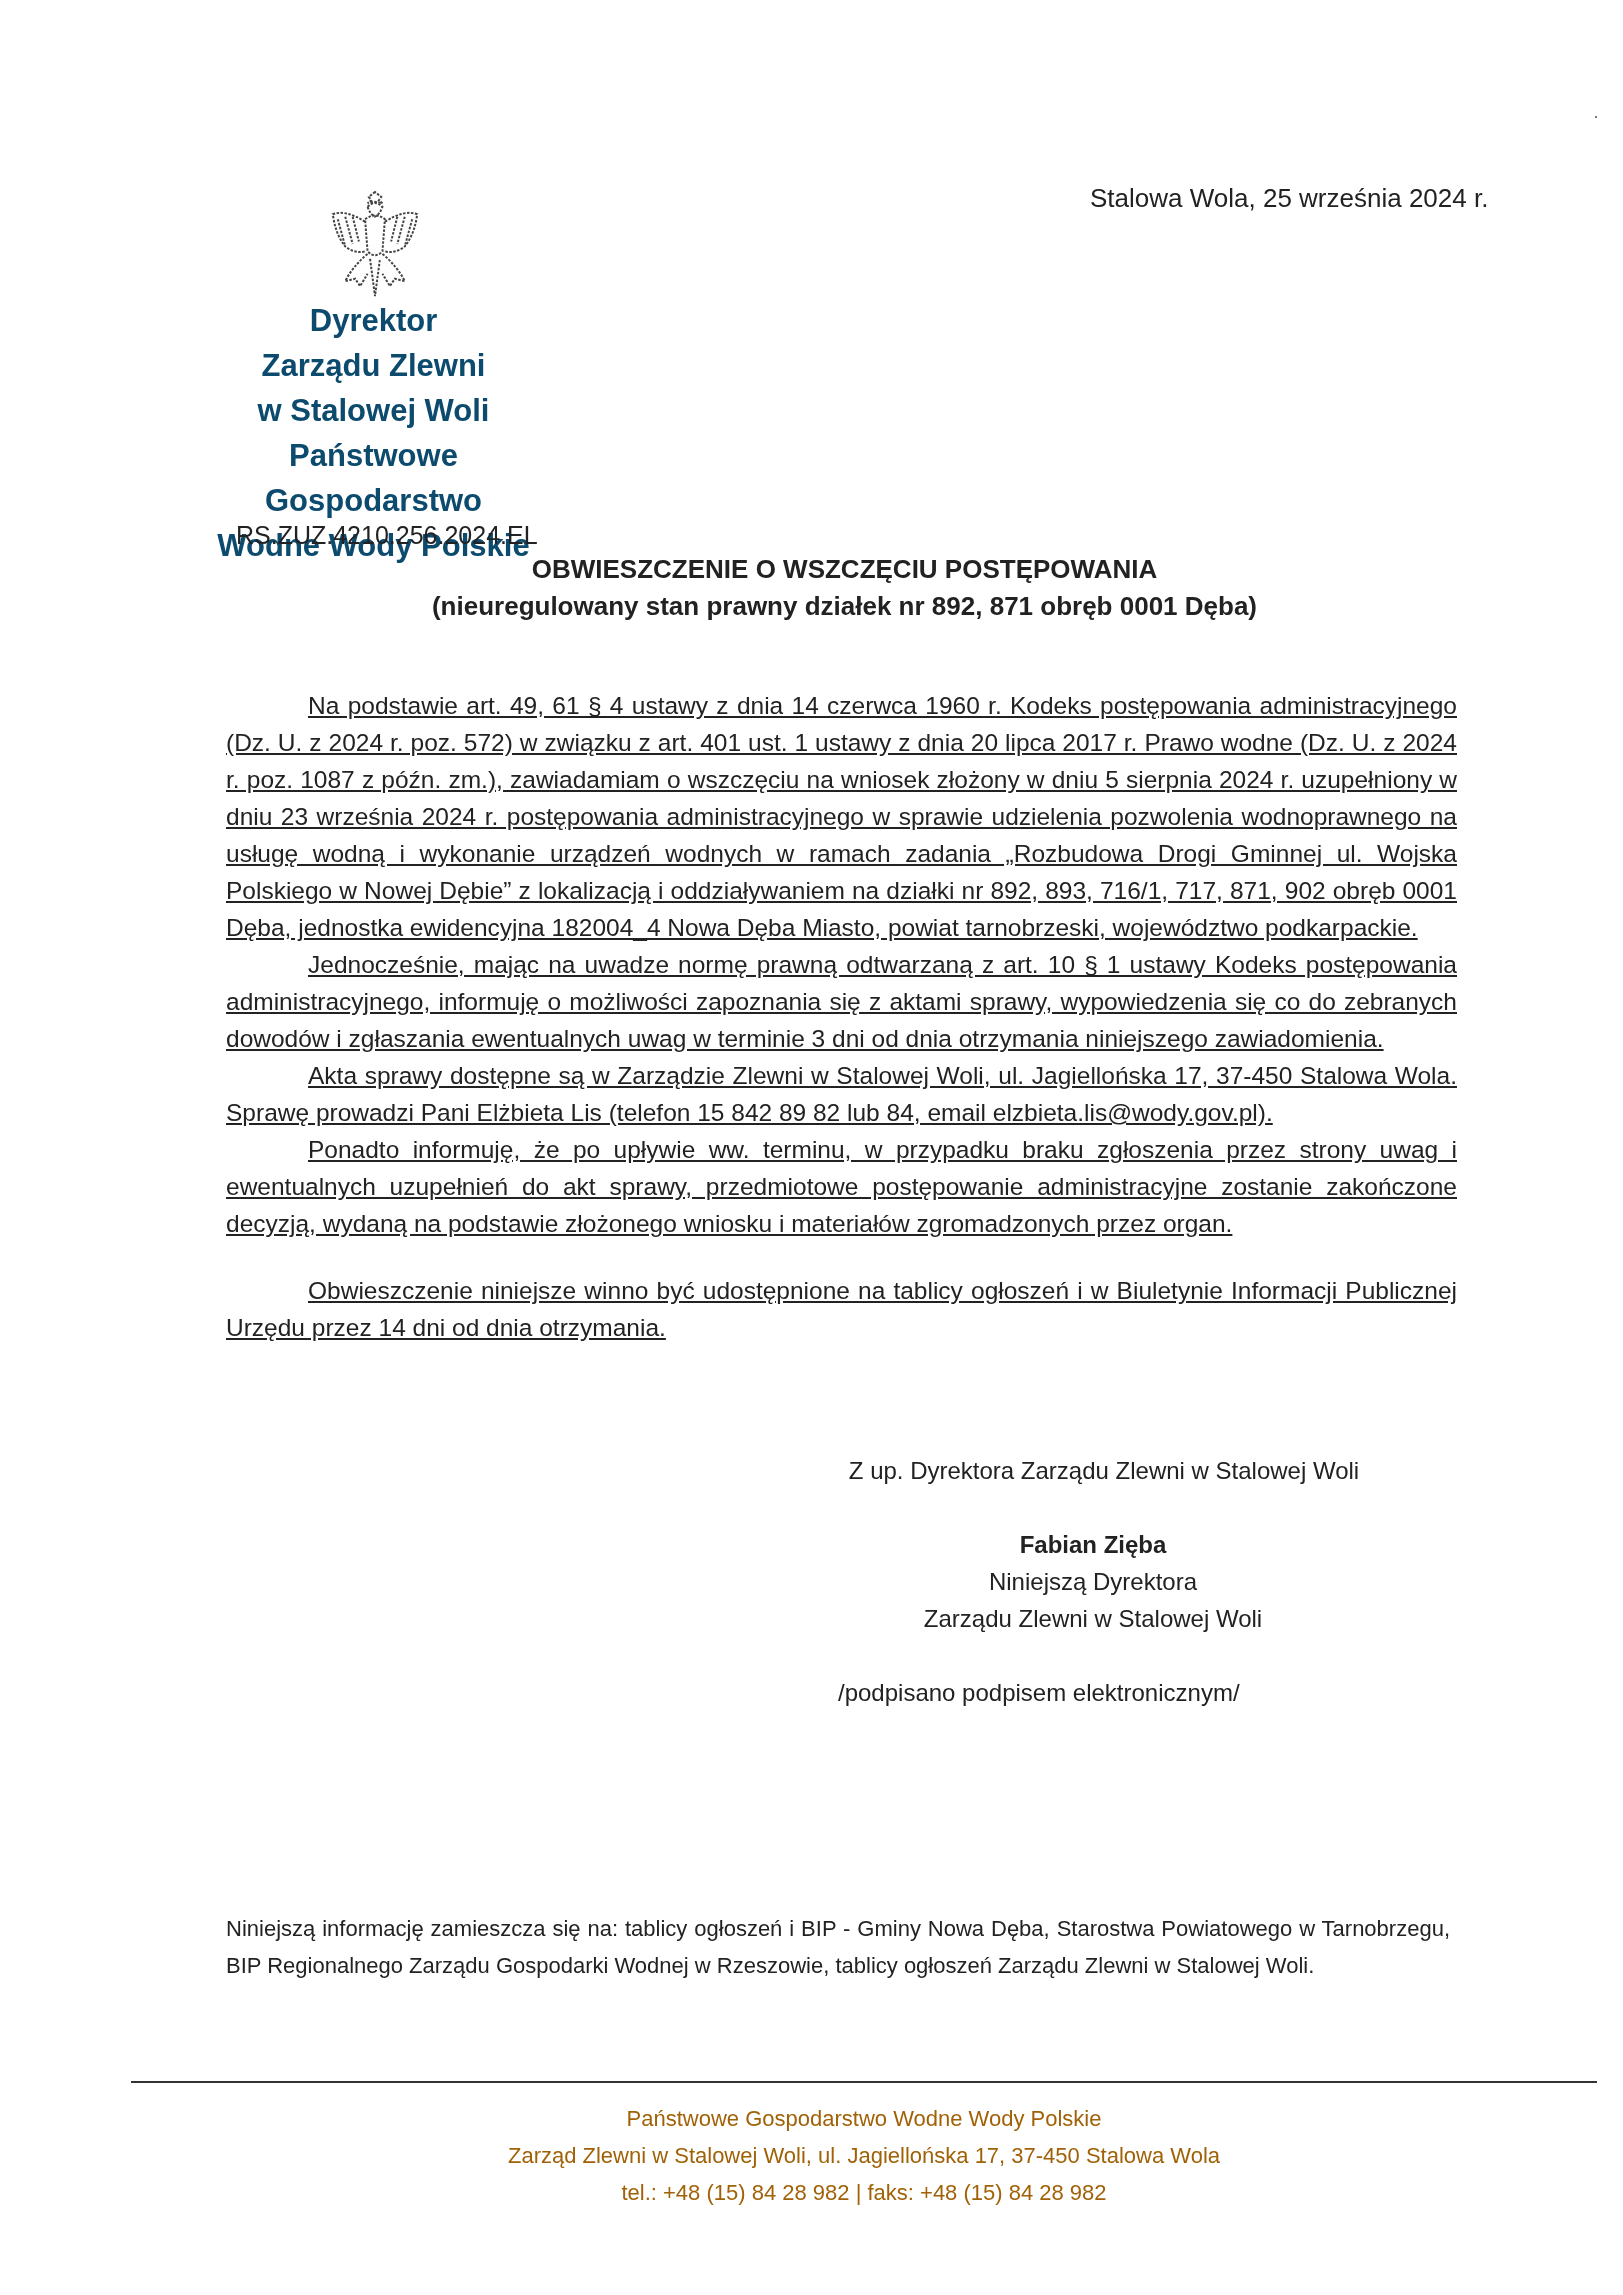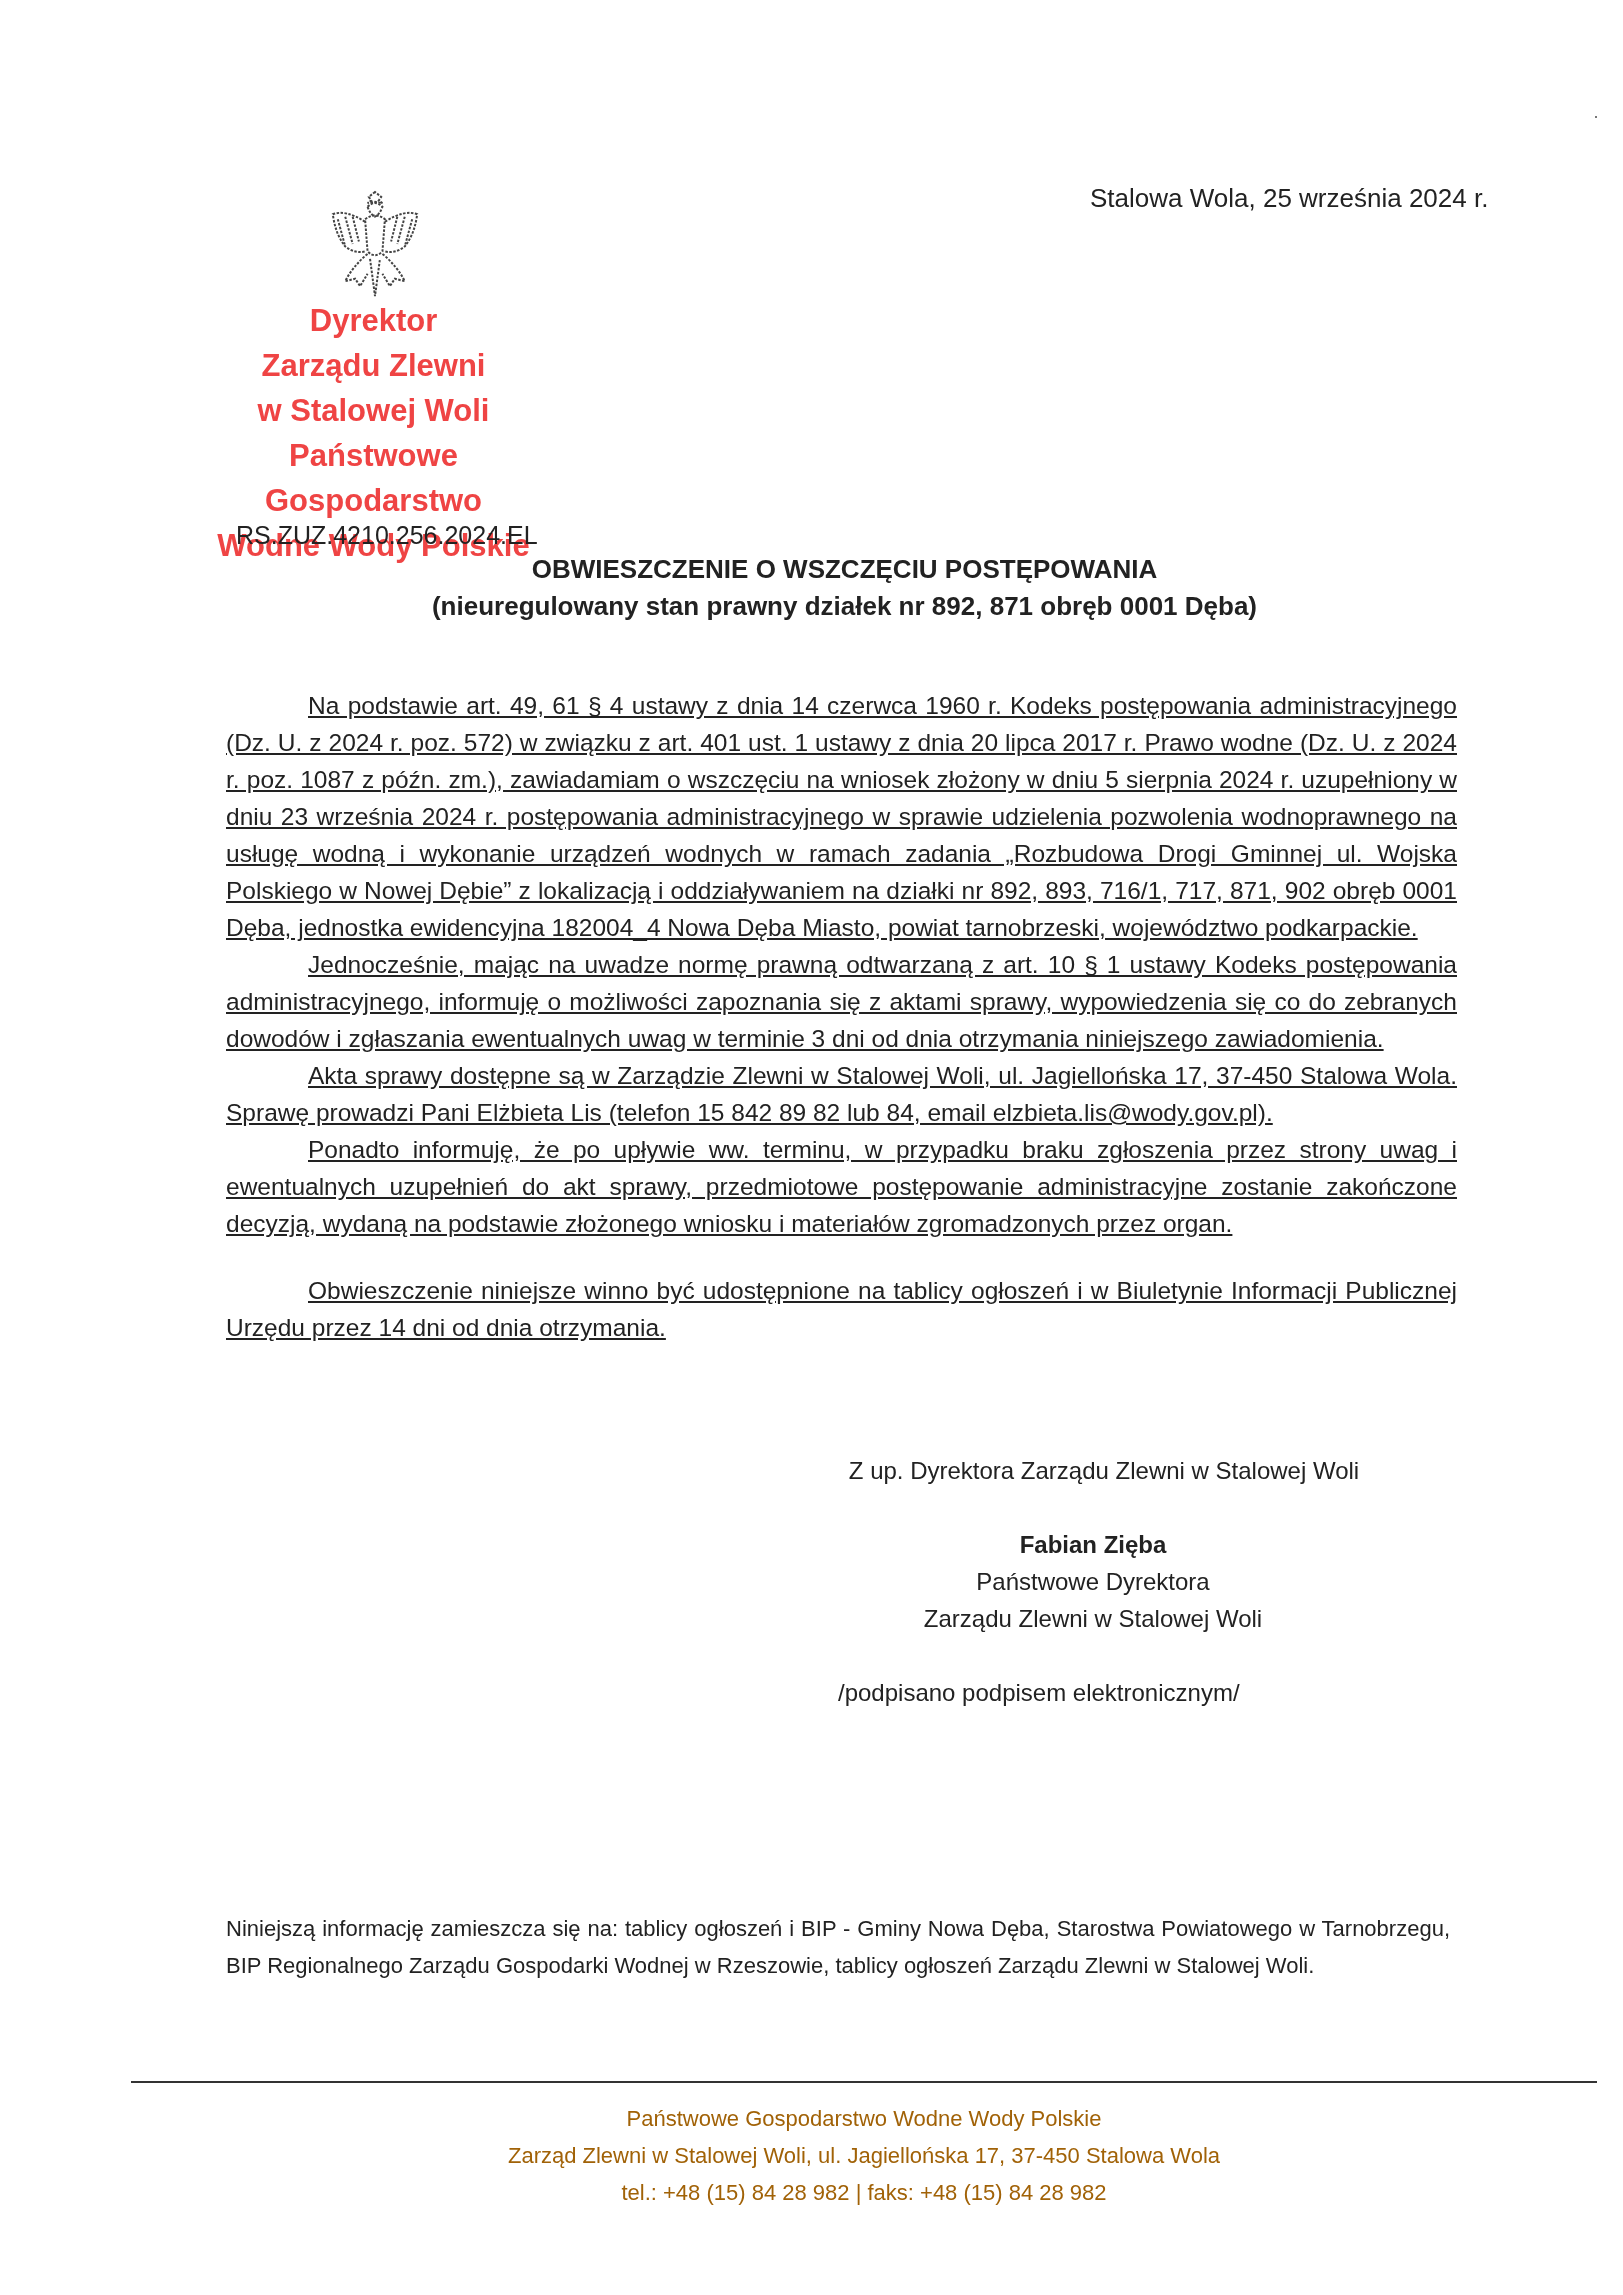--- a/index.html
+++ b/index.html
@@ -1,21 +1,21 @@
 <!DOCTYPE html>
 <html style="font-size:10.5px"><head>
 <meta charset="utf-8">
 <style>
   html, body { margin: 0; padding: 0; background: #ffffff; }
   body { width: 1623px; height: 2295px; position: relative; overflow: hidden;
          font-family: "Liberation Sans", "DejaVu Sans", sans-serif; color: #222222; }
   .abs { position: absolute; }
   .date { left: 1090px; top: 169px; font-size: 26px; margin-top: 14px; }
   .emblem { left: 313px; top: 182px; width: 124px; height: 124px; }
-  .org { left: 190px; top: 298px; width: 367px; text-align: center; font-size: 31px; font-weight: bold; line-height: 45px; color: #ef4444; }
+  .org { left: 190px; top: 298px; width: 367px; text-align: center; font-size: 31px; font-weight: bold; line-height: 45px; color: #0c4a6e; }
   .signature-ref { left: 236px; top: 521px; font-size: 25px; }
   .title { left: 249px; top: 551px; width: 1191px; text-align: center; font-size: 26px; font-weight: bold; line-height: 37px; }
   .body { left: 226px; top: 687px; width: 1231px; font-size: 24.5px; line-height: 37px; text-align: justify; }
   .body p { margin: 0; text-indent: 82px; text-decoration: underline; }
   .body p.notice { margin-top: 30px; text-decoration: underline; }
   .sign { left: 805px; top: 1452px; width: 576px; font-size: 24px; line-height: 37px; text-align: center; }
   .sign .by { text-align: center; padding-left: 22px; }
   .sign .name { font-weight: bold; margin-top: 37px; }
   .sign .esig { margin-top: 37px; text-align: left; padding-left: 33px; }
   .distribution { left: 226px; top: 1910px; width: 1224px; font-size: 22px; line-height: 37px; text-align: justify; }
@@ -66,21 +66,21 @@
   <p>Na podstawie art. 49, 61 § 4 ustawy z dnia 14 czerwca 1960 r. Kodeks postępowania administracyjnego (Dz. U. z 2024 r. poz. 572) w związku z art. 401 ust. 1 ustawy z dnia 20 lipca 2017 r. Prawo wodne (Dz. U. z 2024 r. poz. 1087 z późn. zm.), zawiadamiam o wszczęciu na wniosek złożony w dniu 5 sierpnia 2024 r. uzupełniony w dniu 23 września 2024 r. postępowania administracyjnego w sprawie udzielenia pozwolenia wodnoprawnego na usługę wodną i wykonanie urządzeń wodnych w ramach zadania „Rozbudowa Drogi Gminnej ul. Wojska Polskiego w Nowej Dębie” z lokalizacją i oddziaływaniem na działki nr 892, 893, 716/1, 717, 871, 902 obręb 0001 Dęba, jednostka ewidencyjna 182004_4 Nowa Dęba Miasto, powiat tarnobrzeski, województwo podkarpackie.</p>
   <p>Jednocześnie, mając na uwadze normę prawną odtwarzaną z art. 10 § 1 ustawy Kodeks postępowania administracyjnego, informuję o możliwości zapoznania się z aktami sprawy, wypowiedzenia się co do zebranych dowodów i zgłaszania ewentualnych uwag w terminie 3 dni od dnia otrzymania niniejszego zawiadomienia.</p>
   <p>Akta sprawy dostępne są w Zarządzie Zlewni w Stalowej Woli, ul. Jagiellońska 17, 37-450 Stalowa Wola. Sprawę prowadzi Pani Elżbieta Lis (telefon 15 842 89 82 lub 84, email elzbieta.lis@wody.gov.pl).</p>
   <p>Ponadto informuję, że po upływie ww. terminu, w przypadku braku zgłoszenia przez strony uwag i ewentualnych uzupełnień do akt sprawy, przedmiotowe postępowanie administracyjne zostanie zakończone decyzją, wydaną na podstawie złożonego wniosku i materiałów zgromadzonych przez organ.</p>
   <p class="notice">Obwieszczenie niniejsze winno być udostępnione na tablicy ogłoszeń i w Biuletynie Informacji Publicznej Urzędu przez 14 dni od dnia otrzymania.</p>
 </div>
 
 <div class="abs sign">
   <div class="by">Z up. Dyrektora Zarządu Zlewni w Stalowej Woli</div>
   <div class="name">Fabian Zięba</div>
-  <div>Państwowe Dyrektora</div>
+  <div>Niniejszą Dyrektora</div>
   <div>Zarządu Zlewni w Stalowej Woli</div>
   <div class="esig">/podpisano podpisem elektronicznym/</div>
 </div>
 
 <div class="abs distribution">Niniejszą informację zamieszcza się na: tablicy ogłoszeń i BIP - Gminy Nowa Dęba, Starostwa Powiatowego w Tarnobrzegu, BIP Regionalnego Zarządu Gospodarki Wodnej w Rzeszowie, tablicy ogłoszeń Zarządu Zlewni w Stalowej Woli.</div>
 
 <div class="abs footer-line"></div>
 
 <div class="abs footer">
   <div>Państwowe Gospodarstwo Wodne Wody Polskie</div>

